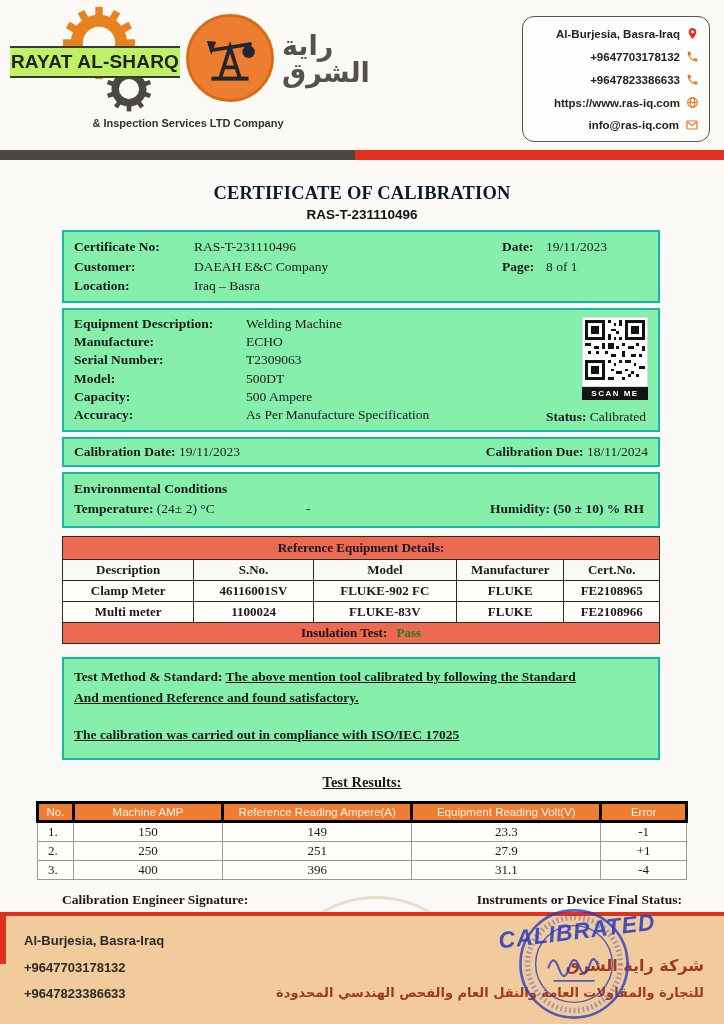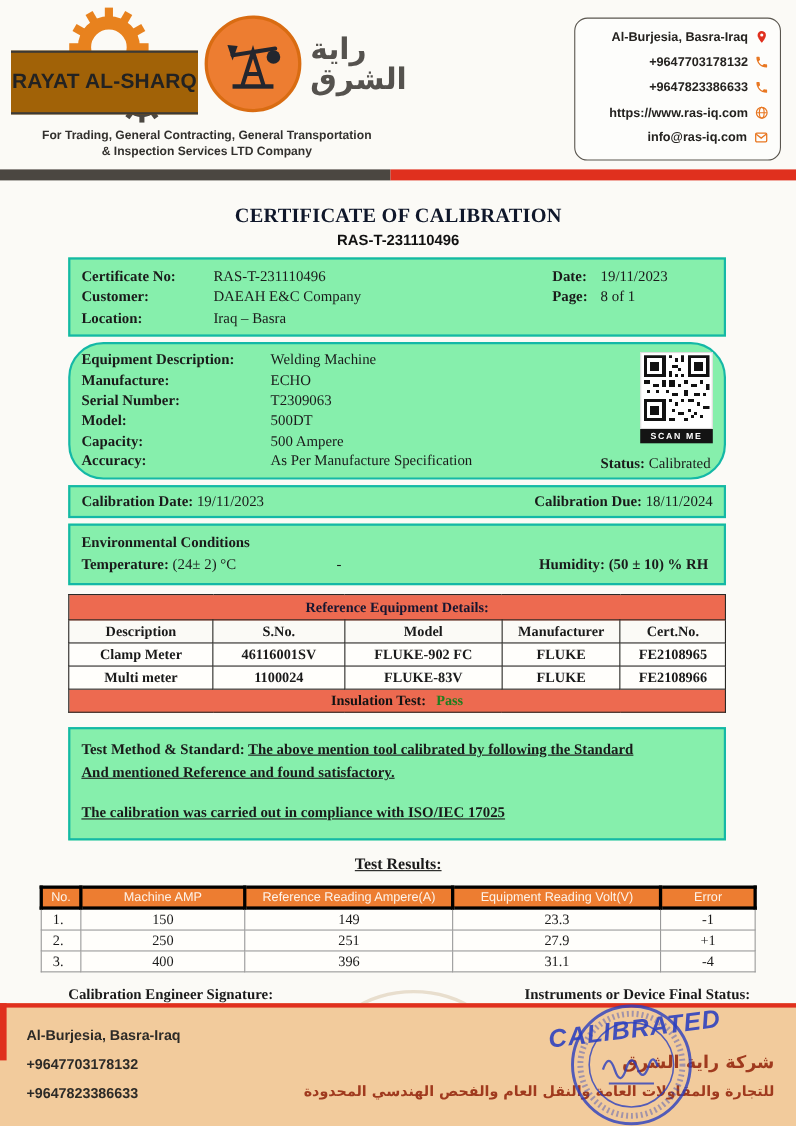--- a/index.html
+++ b/index.html
@@ -15,21 +15,21 @@
 
   
   .header { display:flex; justify-content:space-between; padding:10px 14px 0 10px; }
   .logo-block { width:400px; }
   .logo { position:relative; width:400px; height:96px; }
   .gear-orange { position:absolute; left:52px; top:-4px; }
   .gear-dark { position:absolute; left:96px; top:56px; }
   .logo-name {
     position:absolute; left:0; top:36px; width:170px; z-index:2;
     font-family:"Liberation Sans", sans-serif; font-weight:bold; font-size:19px;
-    color:#222; background:#a16207; text-align:center; padding:16px 0;
+    color:#222; background:#bef264; text-align:center; padding:3px 0;
     border-top:2.5px solid #3c3a36; border-bottom:2.5px solid #3c3a36; letter-spacing:.2px;
   }
   .pump-circle {
     position:absolute; left:176px; top:4px; width:88px; height:88px; border-radius:50%;
     background:#ED7D31; border:3px solid #d96c12;
     display:flex; align-items:center; justify-content:center; z-index:2;
   }
   .logo-arabic {
     position:absolute; left:272px; top:22px; width:126px;
     font-family:"DejaVu Sans", sans-serif; font-weight:bold; font-size:27px;
@@ -63,21 +63,21 @@
   .content { margin:8px 64px 0 62px; }
   .box { border:2px solid #14b8a6; background:#86efac; padding:5px 10px; margin-bottom:5px; font-size:13.5px; }
   .k { font-weight:bold; }
 
   .cert-box { position:relative; }
   .cert-row { display:flex; line-height:1.45; }
   .cert-row .k { width:120px; flex:none; }
   .cert-right { position:absolute; right:10px; top:5px; width:146px; }
   .cert-right .cert-row .k { width:44px; }
 
-  .eq-box { position:relative; min-height:112px;border-radius:32px; }
+  .eq-box { position:relative; min-height:112px; }
   .eq-row { display:flex; line-height:1.36; }
   .eq-row .k { width:172px; flex:none; }
   .qr-block { position:absolute; right:10px; top:7px; width:66px; text-align:center; }
   .qr-frame { background:#fff; padding:2px; border:1px solid #ddd; }
   .scan-bar { margin-top:0; background:#141414; color:#fff; font-family:"Liberation Sans", sans-serif;
               font-size:8px; letter-spacing:1.5px; padding:2px 0; font-weight:bold; }
   .eq-status { position:absolute; right:12px; bottom:5px; font-size:13.5px; }
 
   .cal-box { display:flex; justify-content:space-between; }
 
@@ -188,21 +188,20 @@
               <path d="M8 15 L33 11"></path>
             </g>
             <polygon points="5,9 11,9.5 8,18" fill="#23262e"></polygon>
             <circle cx="32" cy="16" r="4" fill="#23262e"></circle>
             <rect x="8" y="32" width="24" height="2.6" fill="#23262e"></rect>
           </svg>
         </div>
         <div class="logo-arabic" dir="rtl">راية الشرق</div>
       </div>
       <div class="taglines">
-        <div>For Trading, General Contracting, General Transportation</div>
         <div>&amp; Inspection Services LTD Company</div>
       </div>
     </div>
 
     <div class="contact-card">
       <div class="contact-line">
         <span>Al-Burjesia, Basra-Iraq</span>
         <svg width="13" height="13" viewBox="0 0 24 24">
           <path fill="#e0301e" d="M12 2C8 2 5 5 5 9c0 5.5 7 13 7 13s7-7.5 7-13c0-4-3-7-7-7z"></path>
           <circle cx="12" cy="9" r="2.6" fill="#fff"></circle>

